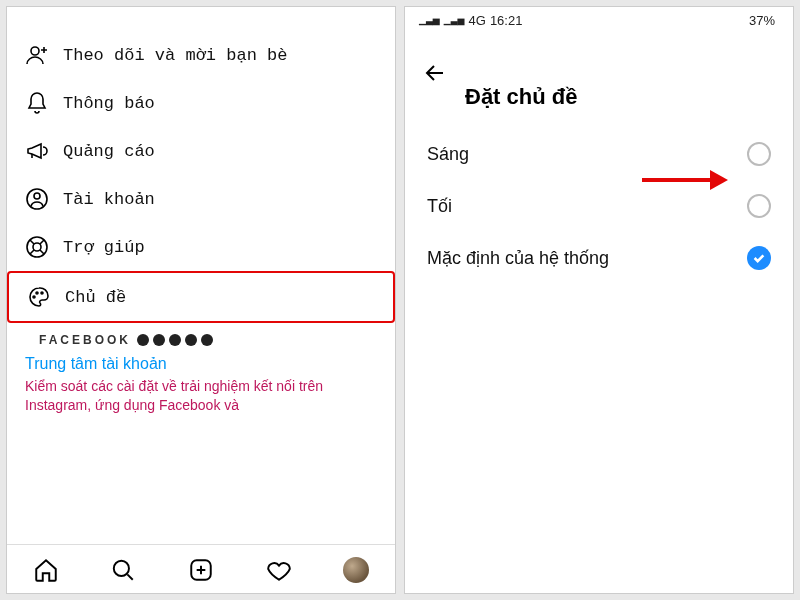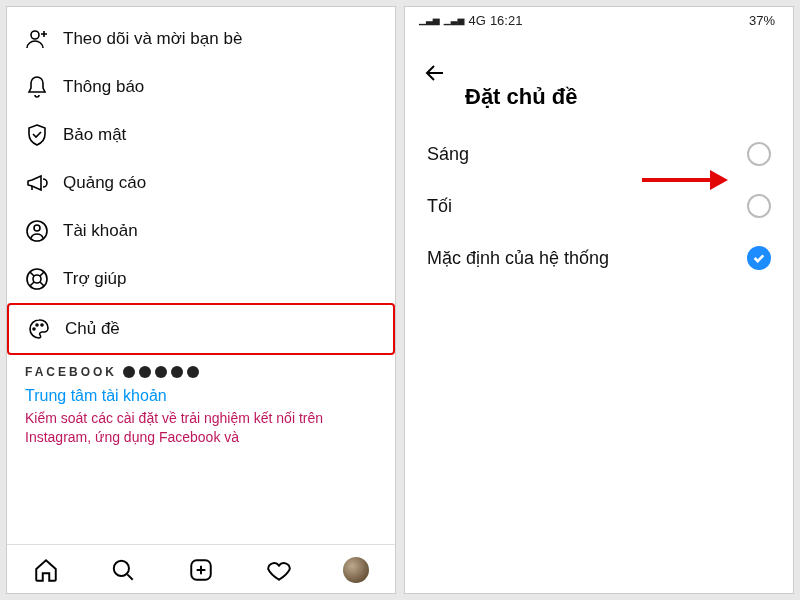--- a/index.html
+++ b/index.html
@@ -17,38 +17,38 @@
       background: #fff;
       flex: 1;
       border: 1px solid #ccc;
       display: flex;
       flex-direction: column;
       overflow: hidden;
       position: relative;
     }
 
     
-    .menu-list { display: flex; flex-direction: column; padding-top: 8px; }
+    .menu-list { display: flex; flex-direction: column; padding-top: 24px; font-family: Liberation Mono, monospace; }
     .menu-item {
       display: flex;
       align-items: center;
       padding: 12px 18px;
       gap: 14px;
       font-size: 17px;
       color: #111;
     }
     .menu-icon { width: 24px; height: 24px; display:flex; align-items:center; justify-content:center; flex-shrink:0; }
     .menu-icon svg { width: 24px; height: 24px; stroke: #000; stroke-width: 1.6; fill: none; }
     .highlight-red {
       border: 2.5px solid #e30606;
       border-radius: 4px;
     }
     .fb-section { padding: 10px 18px 4px; }
     .fb-logo-row { display:flex; align-items:center; gap:6px; margin-bottom:6px;}
-    .fb-logo { font-weight:600; letter-spacing:3px; font-size:12px; color:#333;}
+    .fb-logo { font-weight:600; letter-spacing:3px; font-size:12px; color:#333;margin-left:14px;}
     .fb-minis { display:flex; gap:4px; }
     .mini-dot { width:12px; height:12px; border-radius:50%; background:#222; display:inline-block;}
     .link-blue { color:#0095f6; font-size:16px; padding: 2px 0 4px; }
     .desc-grey { color:#be185d; font-size:14px; line-height:1.35; }
     .tab-bar {
       margin-top:auto;
       border-top:1px solid #ddd;
       display:flex;
       justify-content:space-around;
       align-items:center;
@@ -117,29 +117,20 @@
       <span class="menu-icon">
         <svg viewBox="0 0 24 24">
             <path d="M6 8a6 6 0 0112 0v5l2 4H4l2-4V8z"></path>
             <path d="M10 20a2 2 0 004 0"></path>
           </svg>
       </span>
       <span>Thông báo</span>
     </div>
 
 
-    <div class="menu-item">
-      <span class="menu-icon">
-        <svg viewBox="0 0 24 24">
-            <path d="M12 2l8 3v6c0 5-3.5 9-8 11-4.5-2-8-6-8-11V5l8-3z"></path>
-            <path d="M8 11l3 3 5-5"></path>
-          </svg>
-      </span>
-      <span>Bảo mật</span>
-    </div>
 
     <div class="menu-item">
       <span class="menu-icon">
         <svg viewBox="0 0 24 24">
             <path d="M3 10v4l4 1 9 4V5l-9 4-4 1z"></path>
             <path d="M18 8a4 4 0 010 8"></path>
             <path d="M7 15v4"></path>
           </svg>
       </span>
       <span>Quảng cáo</span>

